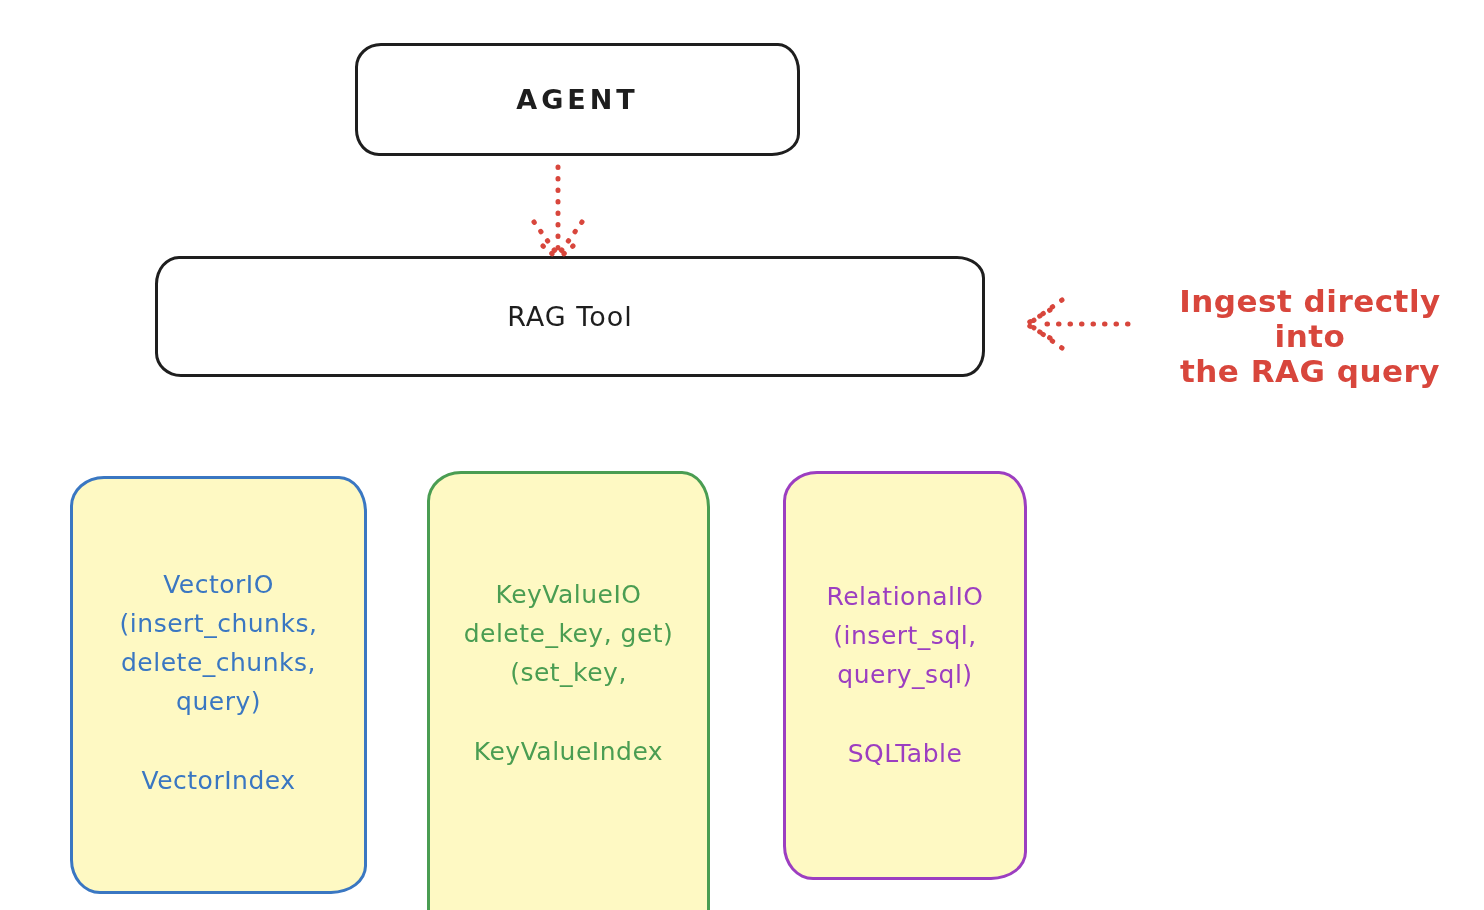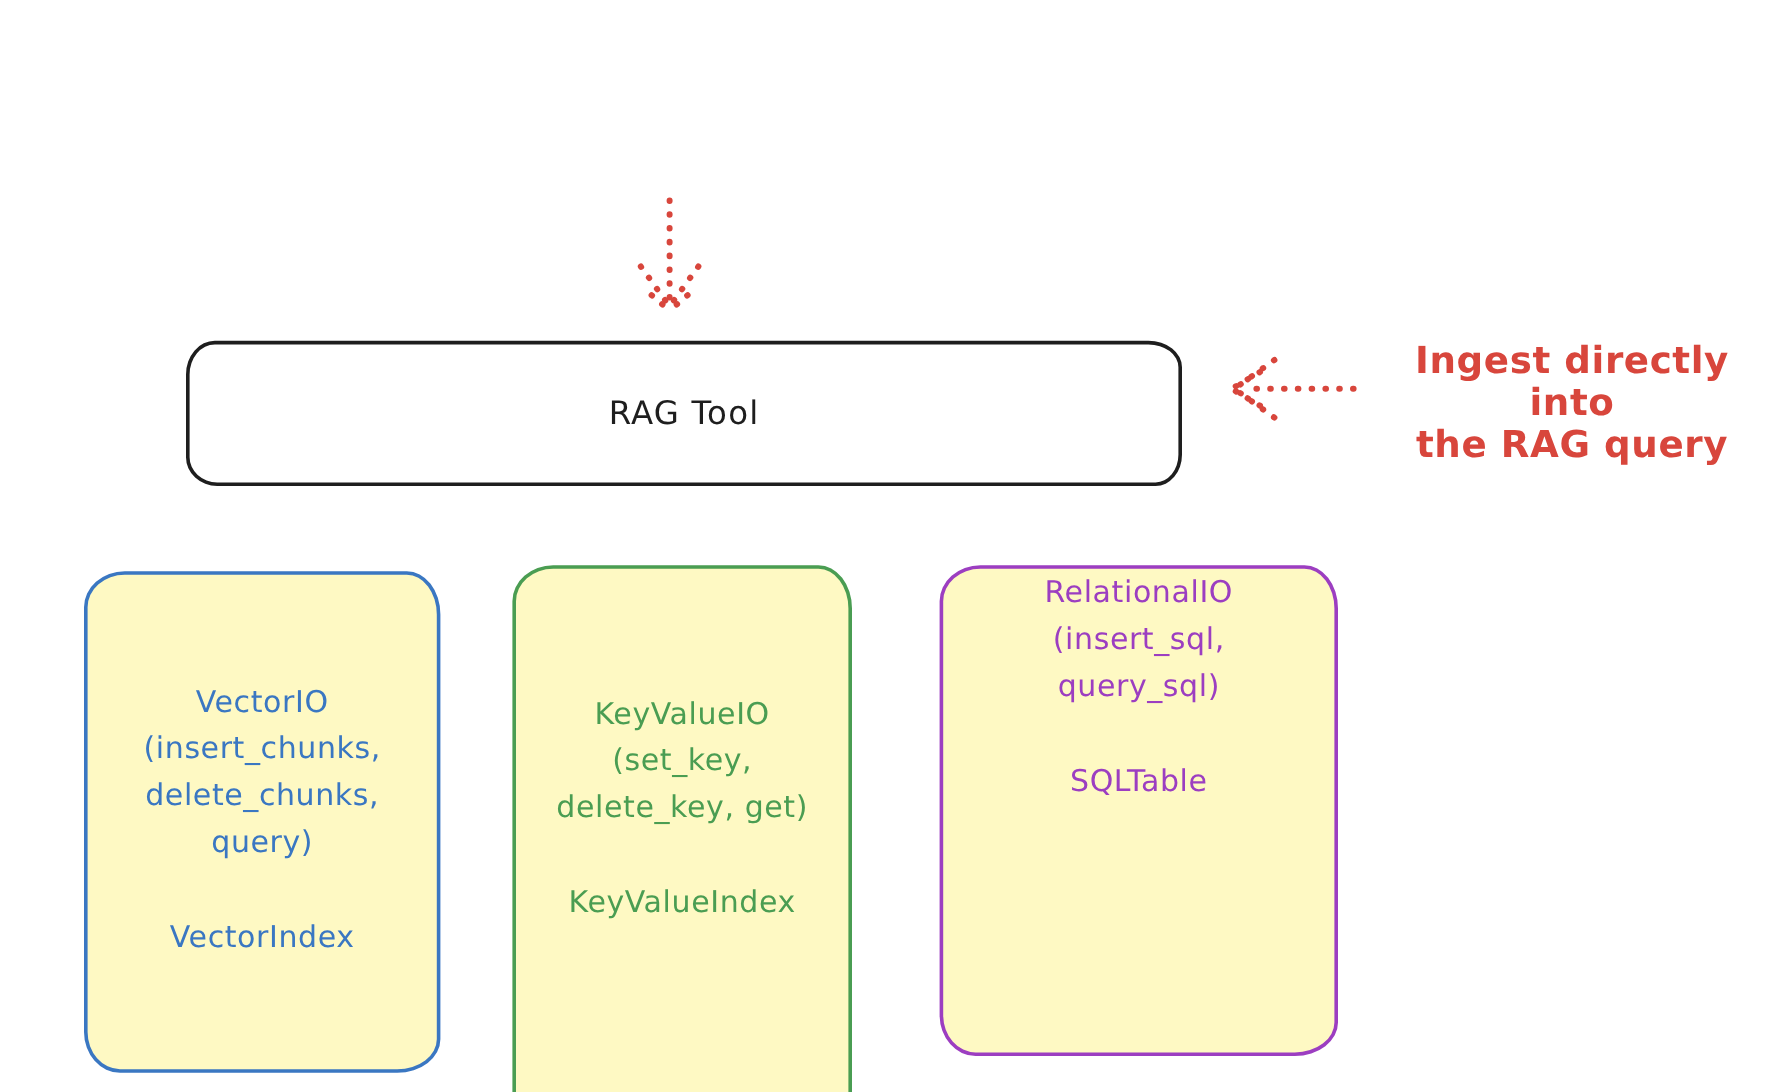--- a/index.html
+++ b/index.html
@@ -17,21 +17,21 @@
     display: flex; align-items: center; justify-content: center;
     text-align: center;
   }
   .box-agent {
     left: 355px; top: 43px; width: 445px; height: 113px;
     border: 3.5px solid #1e1e1e;
     border-radius: 26px 22px 28px 24px / 24px 28px 22px 26px;
     font-size: 27px; font-weight: bold; letter-spacing: 4px; color: #1e1e1e;
   }
   .box-rag {
-    left: 155px; top: 284px; width: 830px; height: 121px;
+    left: 155px; top: 256px; width: 830px; height: 121px;
     border: 3.5px solid #1e1e1e;
     border-radius: 24px 28px 22px 26px / 28px 22px 26px 24px;
     font-size: 27px; color: #1e1e1e; letter-spacing: 1px;
   }
 
   .io-box {
     position: absolute;
     border-radius: 34px 28px 36px 30px / 30px 36px 28px 34px;
     background: #fef9c3;
     text-align: center;
@@ -42,41 +42,44 @@
 
   .box-vector {
     left: 70px; top: 453px; width: 297px; height: 418px;
     border: 3.5px solid #3a77c2; color: #3a77c2; padding-top: 86px;
   }
   .box-keyvalue {
     left: 427px; top: 448px; width: 283px; height: 490px;
     border: 3.5px solid #4a9d52; color: #4a9d52; padding-top: 101px;
   }
   .box-relational {
-    left: 783px; top: 448px; width: 332px; height: 409px;
-    border: 3.5px solid #9c3ec1; color: #9c3ec1; 
+    left: 783px; top: 448px; width: 244px; height: 409px;
+    border: 3.5px solid #9c3ec1; color: #9c3ec1; padding-top: 103px;
   }
 
   .annotation {
     position: absolute; left: 1142px; top: 284px; width: 336px;
     color: #d8463c; font-size: 31px; font-weight: bold;
     line-height: 35px; text-align: center; letter-spacing: 0.5px;
   }
 
   svg.arrows { position: absolute; left: 0; top: 0; pointer-events: none; }
   .dotted-red {
     fill: none; stroke: #d8463c; stroke-width: 5;
     stroke-linecap: round; stroke-dasharray: 0.5 11;
   }
 </style>
 </head>
 <body>
 
 <div class="canvas">
 
+  <div class="sketch-box box-agent">
+    <span>AGENT</span>
+  </div>
 
   <div class="sketch-box box-rag">
     <span>RAG Tool</span>
   </div>
 
   <svg class="arrows" width="1484" height="910" viewBox="0 0 1484 910">
 
     <g>
       <path class="dotted-red" d="M558 167 L558 250"></path>
       <path class="dotted-red" d="M534 222 L557 254"></path>
@@ -102,22 +105,22 @@
   <div class="io-box box-vector">
     <span class="io-lines">VectorIO</span>
     <span class="io-lines">(insert_chunks,</span>
     <span class="io-lines">delete_chunks,</span>
     <span class="io-lines">query)</span>
     <span class="io-index">VectorIndex</span>
   </div>
 
   <div class="io-box box-keyvalue">
     <span class="io-lines">KeyValueIO</span>
+    <span class="io-lines">delete_key, get)</span>
     <span class="io-lines">(set_key,</span>
-    <span class="io-lines">delete_key, get)</span>
     <span class="io-index">KeyValueIndex</span>
   </div>
 
   <div class="io-box box-relational">
     <span class="io-lines">RelationalIO</span>
     <span class="io-lines">(insert_sql,</span>
     <span class="io-lines">query_sql)</span>
     <span class="io-index">SQLTable</span>
   </div>
 

